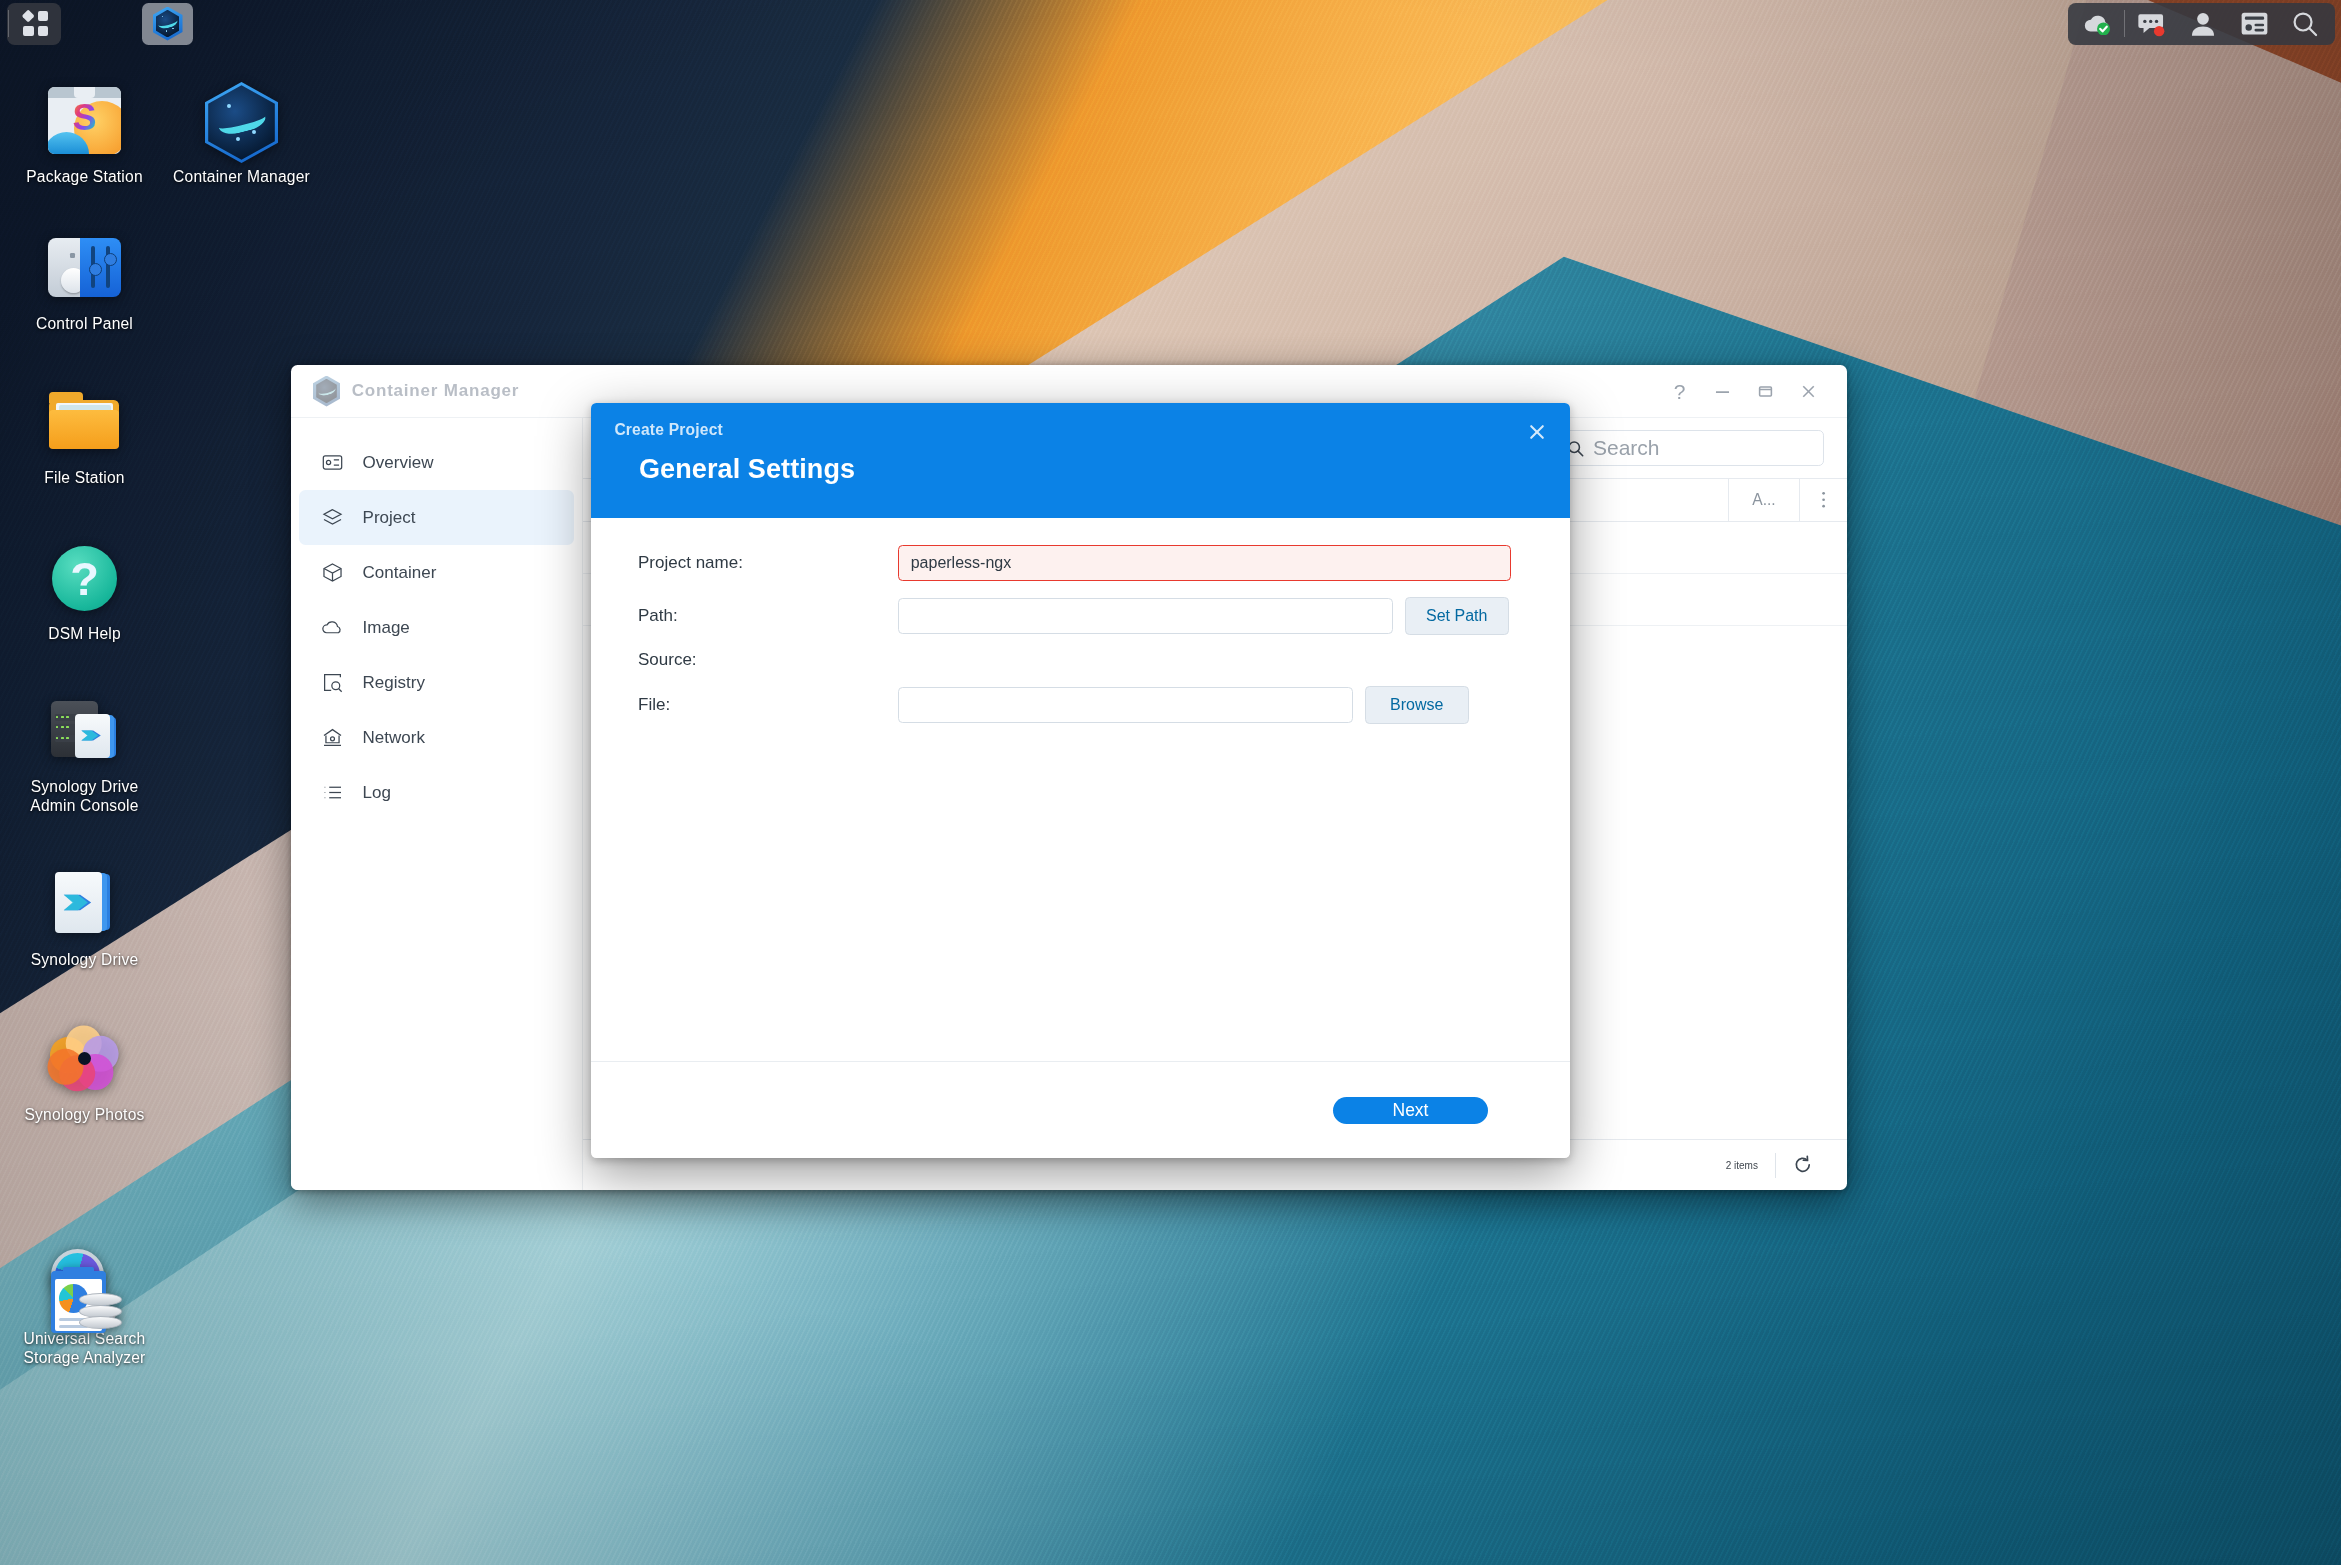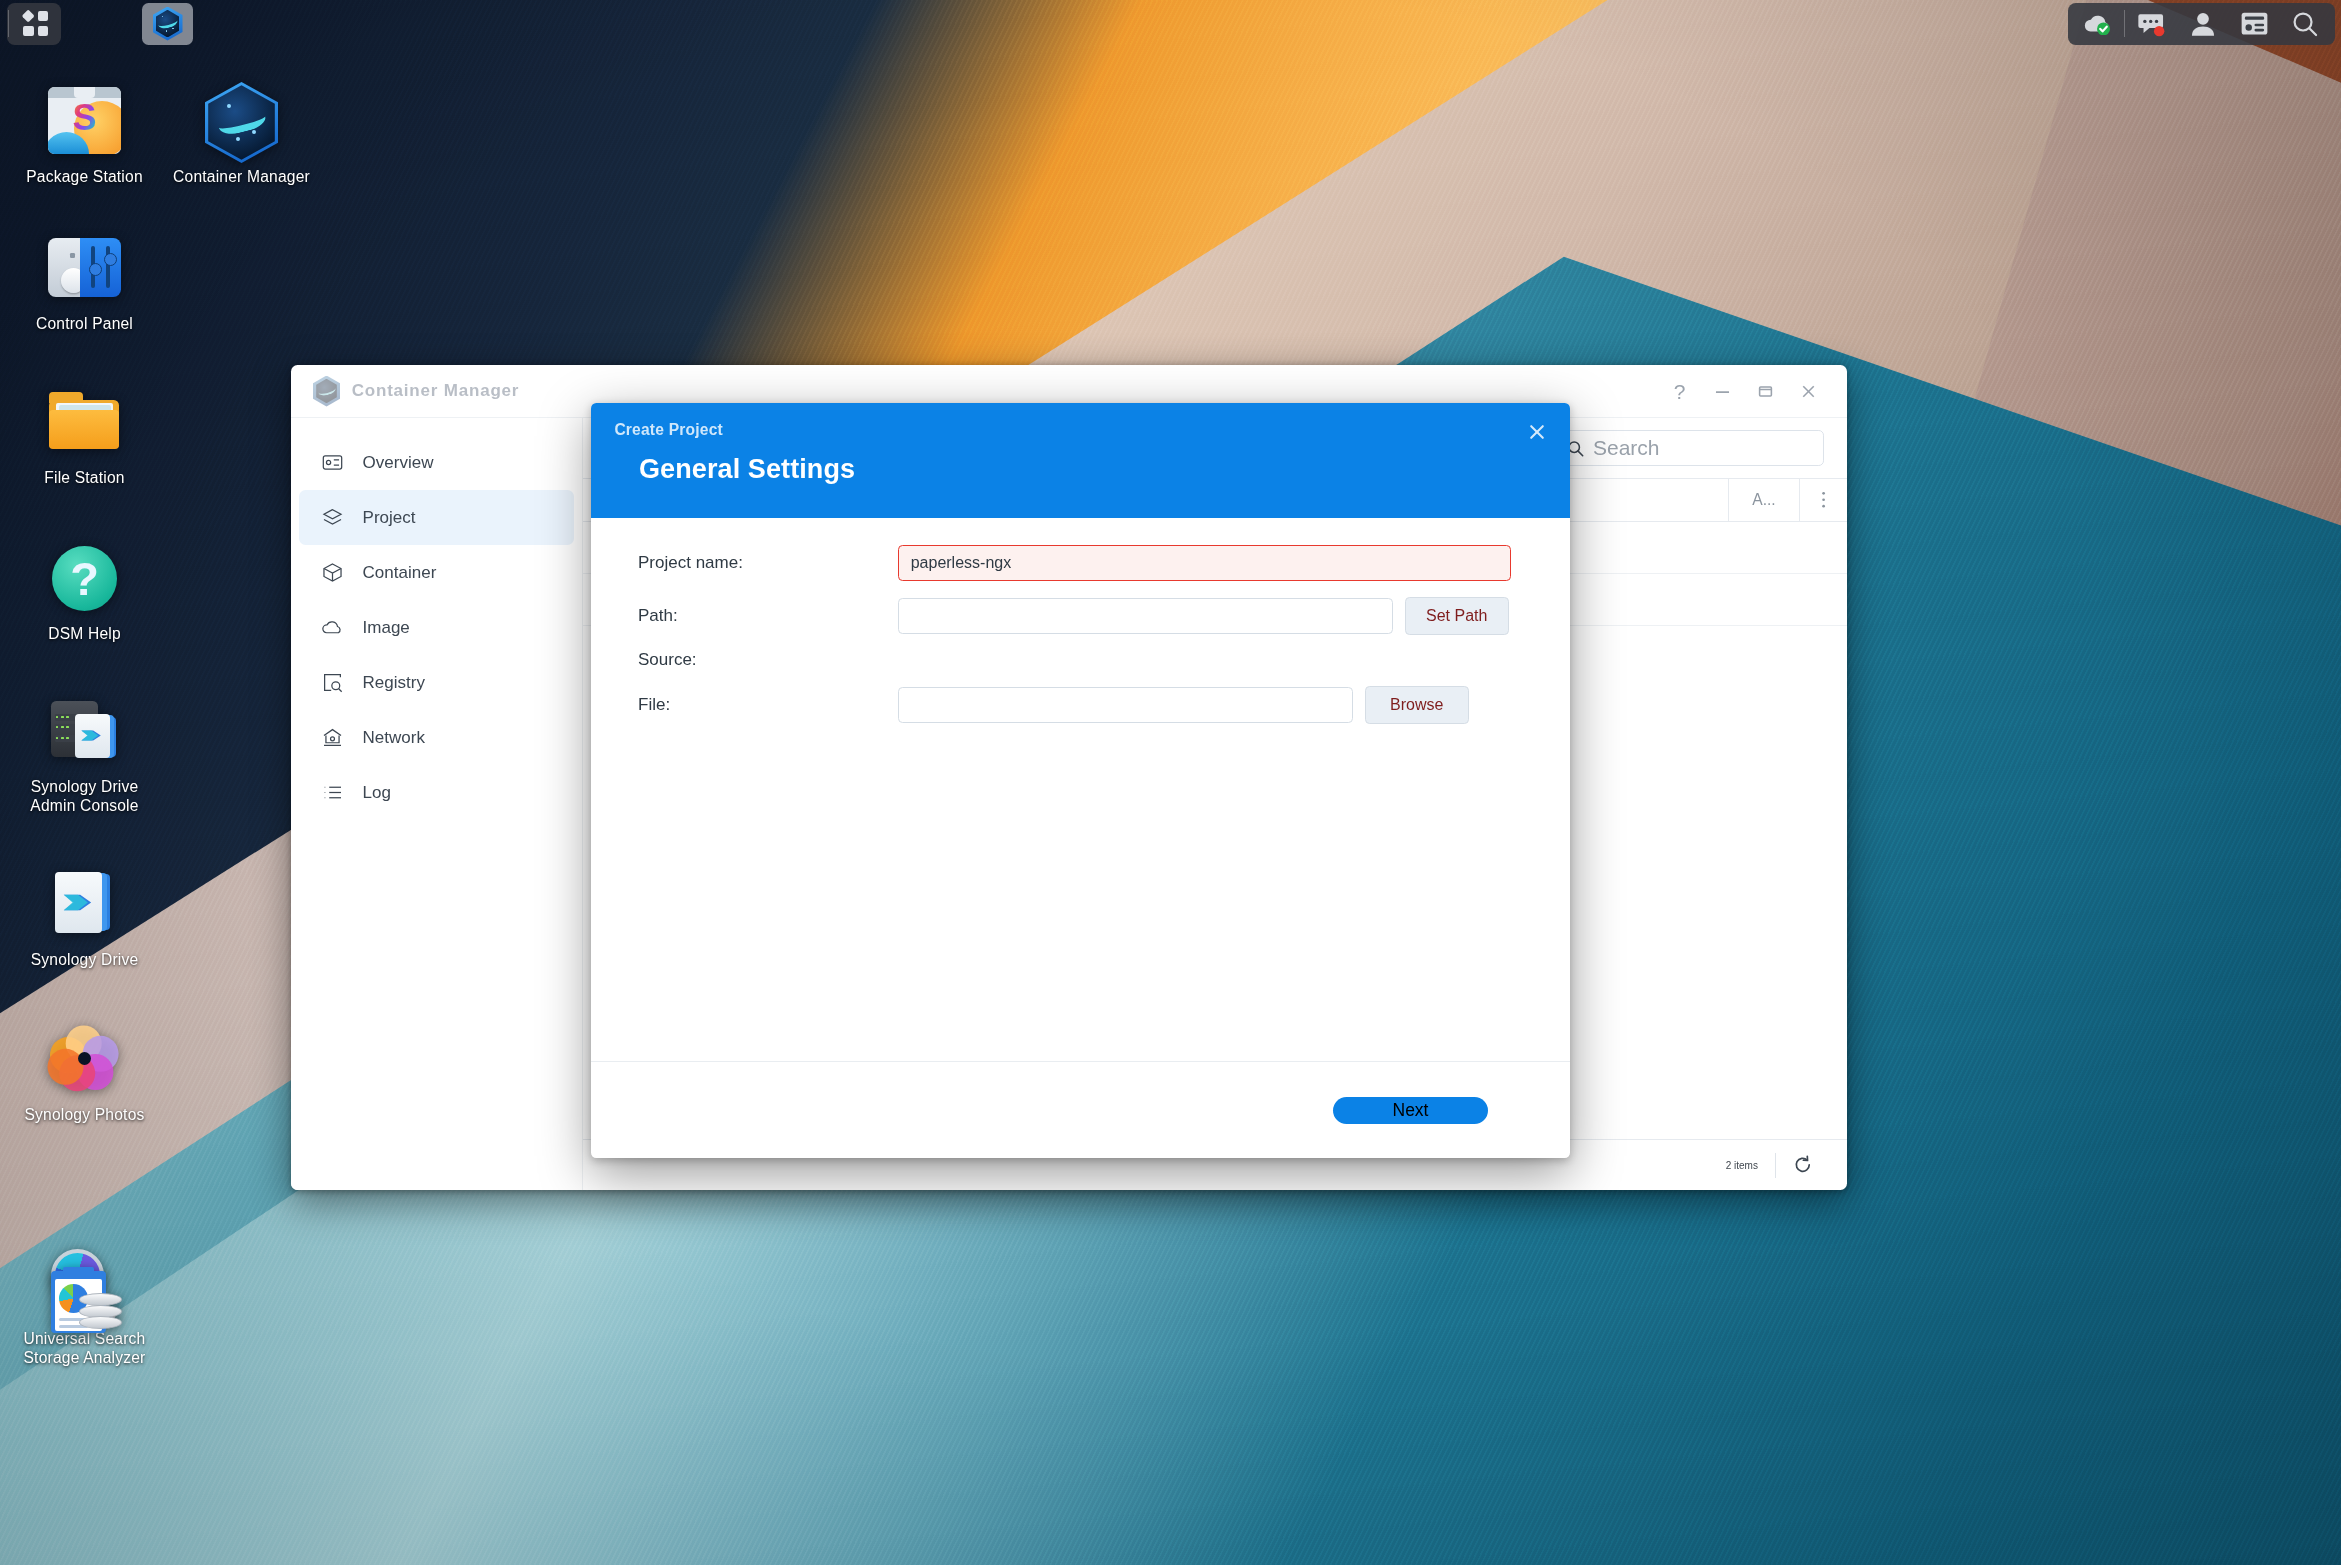--- a/index.html
+++ b/index.html
@@ -368,37 +368,37 @@
     font-size: 16px; color: #2f3a44;
   }
   .tinput.invalid { border: 1.3px solid #e8392e; background: #fdf1ef; }
   .tinput.w-lg { width: 613px; }
   .tinput.w-md { width: 495px; }
   .tinput.w-sm { width: 455px; }
   .sbtn {
     height: 38px; min-width: 104px; padding: 16px 17px;
     background: #e9eff5; border: 0.6px solid #d5dde5; border-radius: 4.5px;
     display: flex; align-items: center; justify-content: center;
-    font-size: 16px; color: #7f1d1d; cursor: pointer;
+    font-size: 16px; color: #0369a1; cursor: pointer;
   }
   .sel {
     width: 613px; height: 38px; border: 0.6px solid #d5dde5; border-radius: 4.5px;
     background: #fff; display: flex; align-items: center; justify-content: space-between;
     padding: 0 11.7px; font-size: 16px; color: #2f3a44; cursor: pointer;
   }
   .sel .caret { width: 0; height: 0; border-left: 5.8px solid transparent; border-right: 5.8px solid transparent;
     border-top: 7.1px solid #3d4752; }
 
   #dlg-foot {
     height: 97px; border-top: 0.6px solid #e9edf1; flex: none;
     display: flex; align-items: center; justify-content: flex-end; padding-right: 82px;
   }
   #next-btn {
     width: 155px; height: 27px; border-radius: 20px; background: #0b82e6;
-    color: #000000; font-size: 17.5px; display: flex; align-items: center; justify-content: center;
+    color: #ffffff; font-size: 17.5px; display: flex; align-items: center; justify-content: center;
     cursor: pointer;
   }
 </style>
 </head>
 <body>
 
 <div id="desktop">
   <div class="wp-layer wp-navy"></div>
   <div class="wp-layer wp-orange"></div>
   <div class="wp-layer wp-orange2"></div>

